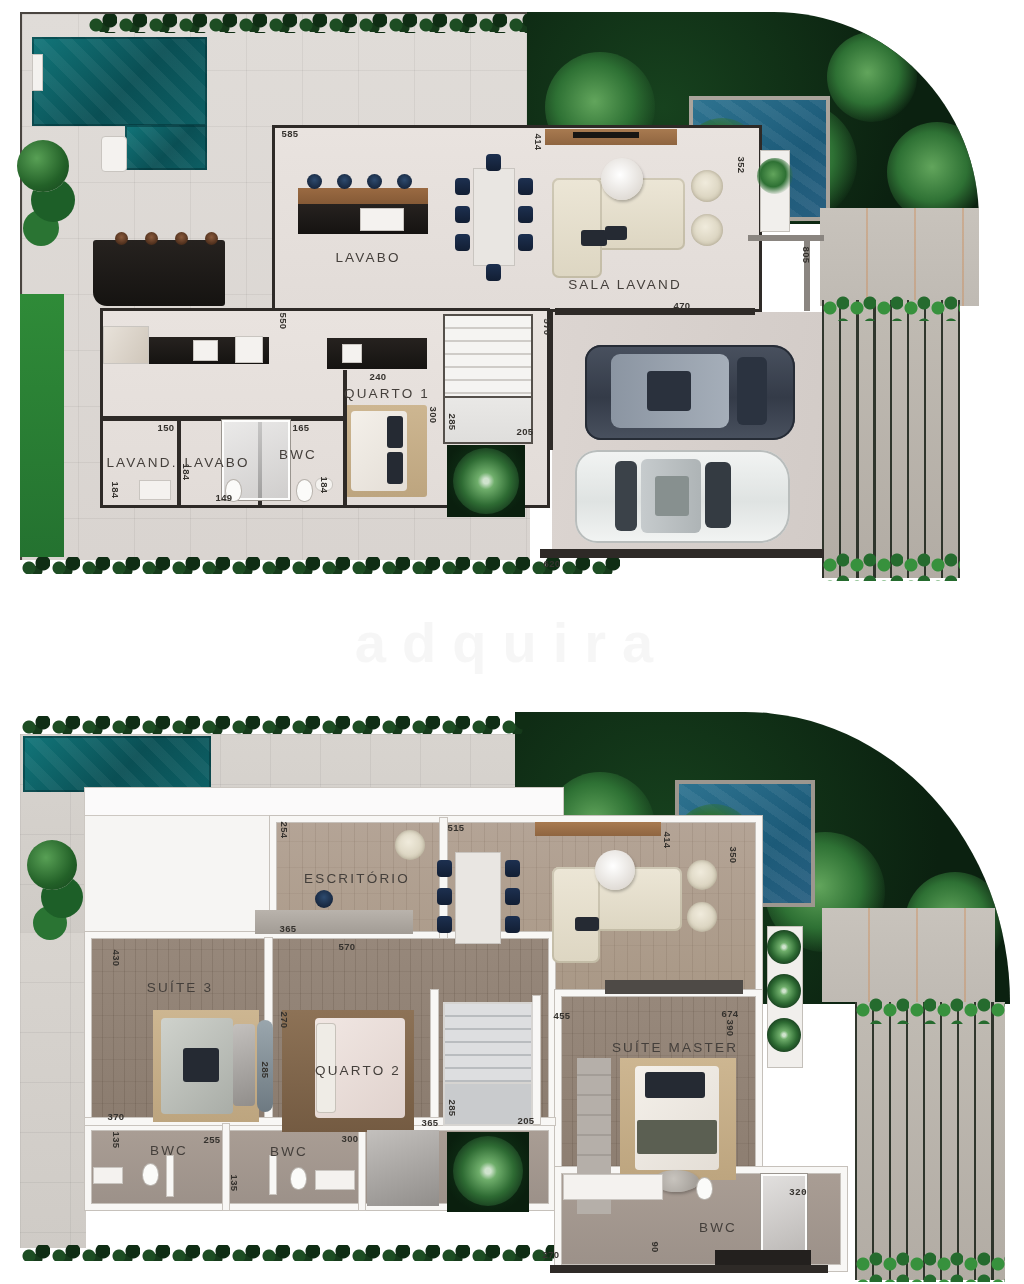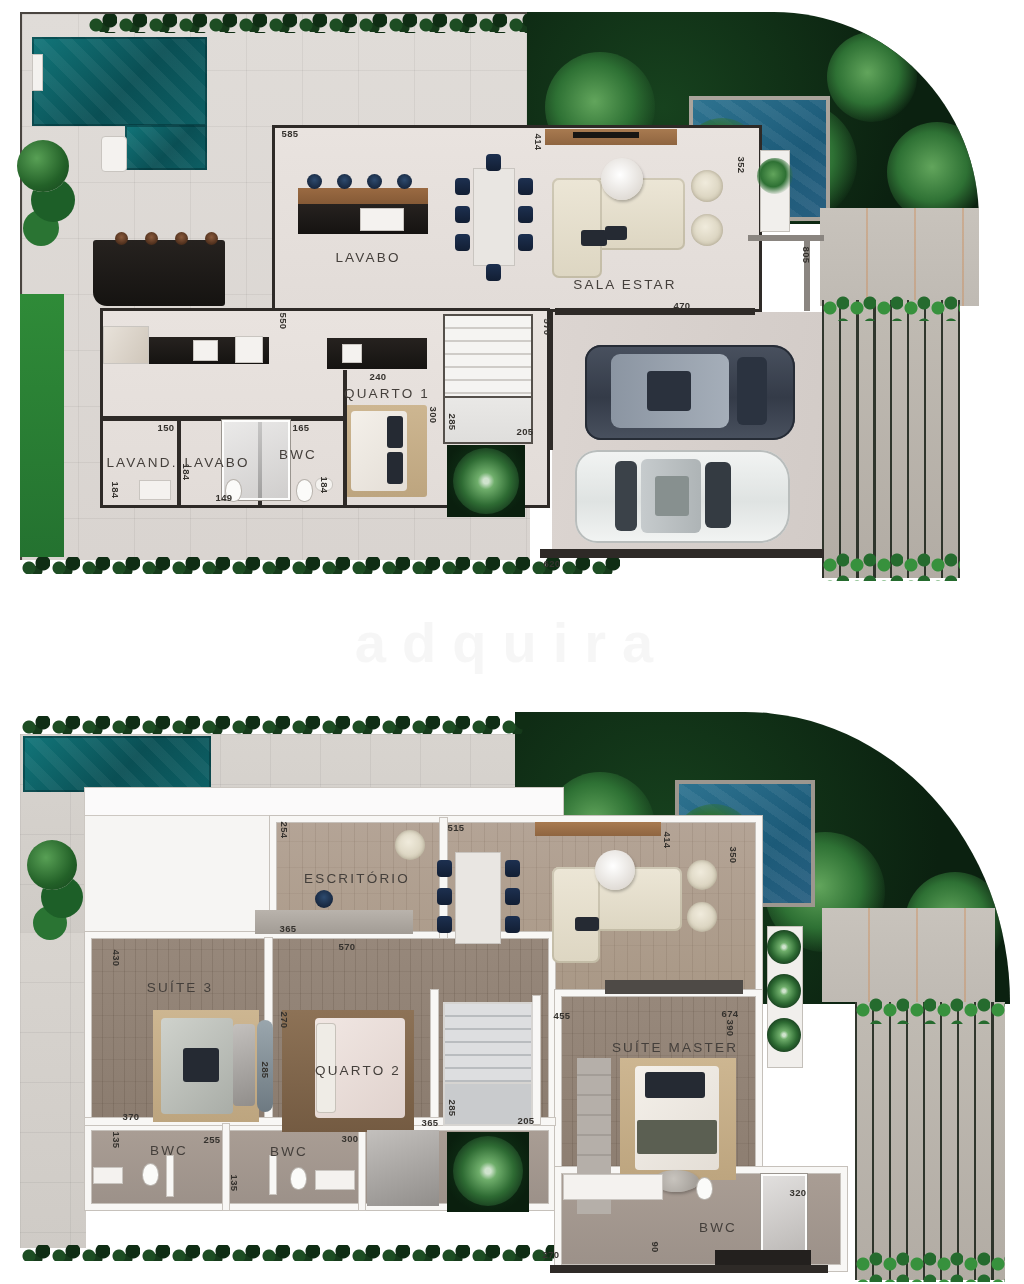--- a/index.html
+++ b/index.html
@@ -229,21 +229,21 @@
       <div class="windshield"></div>
     </div>
     <div class="abs car-sedan" style="left:560px;top:442px;width:215px;height:93px;">
       <div class="body"></div>
       <div class="rear"></div>
       <div class="roof"></div>
       <div class="sunroof"></div>
       <div class="windshield"></div>
     </div>
   <span class="lbl room" style="left: 353px; top: 249px;">LAVABO</span>
-      <span class="lbl room" style="left: 610px; top: 276px;">SALA ESTAR</span>
+      <span class="lbl room" style="left: 610px; top: 276px;">SALA LAVAND</span>
       <span class="lbl room" style="left: 372px; top: 385px;">QUARTO 1</span>
       <span class="lbl room" style="left: 127px; top: 454px;">LAVAND.</span>
       <span class="lbl room" style="left: 202px; top: 454px;">LAVABO</span>
       <span class="lbl room" style="left: 283px; top: 446px;">BWC</span>
       <span class="lbl dim" style="left: 275px; top: 125px;">585</span>
       <span class="lbl dim vert" style="left: 523px; top: 134px;">414</span>
       <span class="lbl dim vert" style="left: 726px; top: 157px;">352</span>
       <span class="lbl dim" style="left: 667px; top: 297px;">470</span>
       <span class="lbl dim vert" style="left: 791px; top: 247px;">805</span>
       <span class="lbl dim vert" style="left: 268px; top: 313px;">550</span>
@@ -374,27 +374,27 @@
       <span class="lbl dim vert" style="left: 269px; top: 118px;">254</span>
       <span class="lbl dim" style="left: 441px; top: 115px;">515</span>
       <span class="lbl dim vert" style="left: 652px; top: 128px;">414</span>
       <span class="lbl dim vert" style="left: 718px; top: 143px;">350</span>
       <span class="lbl dim" style="left: 273px; top: 216px;">365</span>
       <span class="lbl dim" style="left: 332px; top: 234px;">570</span>
       <span class="lbl dim vert" style="left: 101px; top: 246px;">430</span>
       <span class="lbl dim" style="left: 715px; top: 301px;">674</span>
       <span class="lbl dim" style="left: 547px; top: 303px;">455</span>
       <span class="lbl dim vert" style="left: 715px; top: 316px;">390</span>
-      <span class="lbl dim" style="left: 101px; top: 404px; margin-left: 15px;">370</span>
+      <span class="lbl dim" style="left: 101px; top: 404px;">370</span>
       <span class="lbl dim vert" style="left: 250px; top: 358px;">285</span>
       <span class="lbl dim vert" style="left: 269px; top: 308px;">270</span>
       <span class="lbl dim" style="left: 415px; top: 410px;">365</span>
       <span class="lbl dim" style="left: 335px; top: 426px;">300</span>
       <span class="lbl dim" style="left: 197px; top: 427px;">255</span>
       <span class="lbl dim vert" style="left: 101px; top: 428px;">135</span>
       <span class="lbl dim vert" style="left: 219px; top: 471px;">135</span>
       <span class="lbl dim vert" style="left: 437px; top: 396px;">285</span>
       <span class="lbl dim" style="left: 511px; top: 408px;">205</span>
-      <span class="lbl dim" style="left: 783px; top: 480px;">320</span>
+      <span class="lbl dim" style="left: 783px; top: 480px; font-family: Liberation Mono, monospace;">320</span>
       <span class="lbl dim vert" style="left: 640px; top: 535px;">90</span>
       <span class="lbl dim" style="left: 536px; top: 542px;">270</span>
     </section>
 </div>
 
 </body></html>

